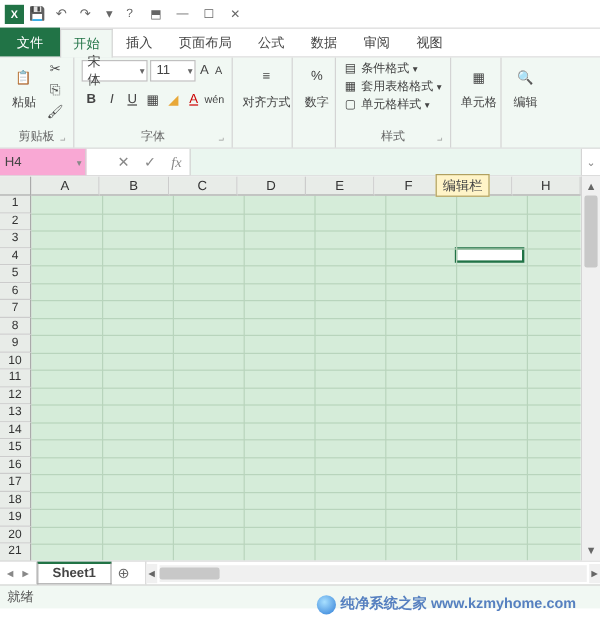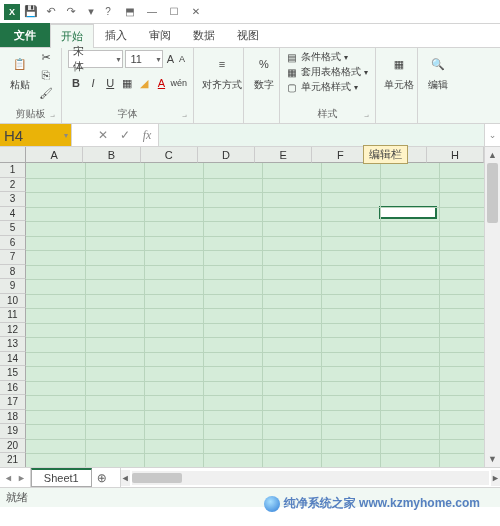--- a/index.html
+++ b/index.html
@@ -9,21 +9,21 @@
 .titlebar { height: 24px; background: #fff; border-bottom: 1px solid #d4d4d4; display: flex; align-items: center; padding: 0 4px; }
 .app-icon { width: 16px; height: 16px; background: #217346; color: #fff; font-size: 9px; font-weight: bold; display: flex; align-items: center; justify-content: center; margin-right: 4px; }
 .qat { display: flex; gap: 6px; align-items: center; }
 .qat-icon { width: 14px; height: 14px; display: flex; align-items: center; justify-content: center; color: #666; }
 .title-text { flex: 1; text-align: center; font-size: 11px; color: #666; }
 .win-controls { display: flex; gap: 2px; align-items: center; }
 .win-btn { width: 20px; height: 18px; display: flex; align-items: center; justify-content: center; color: #666; font-size: 10px; }
 
 
 .ribbon-tabs { height: 24px; background: #fff; display: flex; align-items: flex-end; border-bottom: 1px solid #d4d4d4; }
-.file-tab { background: #217346; color: #fff; padding: 4px 14px; font-size: 11px; height: 24px; display: flex; align-items: center; font-weight: bold; }
+.file-tab { background: #217346; color: #fff; padding: 4px 14px; font-size: 11px; height: 24px; display: flex; align-items: center; }
 .tab { padding: 4px 10px; font-size: 11px; color: #444; height: 24px; display: flex; align-items: center; border: 1px solid transparent; border-bottom: none; }
 .tab.active { border-color: #d4d4d4; background: #f1f8f3; color: #217346; margin-bottom: -1px; }
 .user-area { margin-left: auto; display: flex; align-items: center; gap: 4px; padding-right: 6px; }
 .user-name { font-size: 11px; color: #444; }
 .user-avatar { width: 20px; height: 20px; background: #8b9dc3; border-radius: 2px; }
 
 
 .ribbon { height: 76px; background: #f1f8f3; border-bottom: 1px solid #d4d4d4; display: flex; }
 .group { border-right: 1px solid #d4d4d4; padding: 2px 6px 0 6px; display: flex; flex-direction: column; justify-content: space-between; }
 .group-body { display: flex; align-items: flex-start; gap: 4px; flex: 1; }
@@ -40,21 +40,21 @@
 .font-select.size { width: 30px; }
 .font-select::after { content: "▾"; position: absolute; right: 2px; font-size: 8px; color: #666; }
 .font-btns { display: flex; gap: 1px; }
 .font-btn { width: 18px; height: 18px; display: flex; align-items: center; justify-content: center; font-size: 11px; color: #444; }
 .style-list { display: flex; flex-direction: column; gap: 1px; font-size: 10px; }
 .style-item { display: flex; align-items: center; gap: 3px; white-space: nowrap; }
 .style-icon { width: 12px; height: 12px; display: flex; align-items: center; justify-content: center; }
 
 
 .formula-bar { height: 23px; background: #fff; border-bottom: 1px solid #d4d4d4; display: flex; align-items: stretch; }
-.name-box { width: 72px; border-right: 1px solid #d4d4d4; display: flex; align-items: center; padding: 0 4px; background: #eab308; font-size: 15px; position: relative; }
+.name-box { width: 72px; border-right: 1px solid #d4d4d4; display: flex; align-items: center; padding: 0 4px; background: #f9a8d4; font-size: 11px; position: relative; }
 .name-box::after { content: "▾"; position: absolute; right: 3px; font-size: 8px; color: #888; }
 .fb-sep { width: 20px; }
 .fb-btn { width: 22px; display: flex; align-items: center; justify-content: center; color: #888; font-size: 12px; border-right: 0; }
 .fb-fx { font-style: italic; font-family: serif; }
 .fb-input { flex: 1; background: #eaf6ef; border-left: 1px solid #d4d4d4; }
 .fb-expand { width: 16px; display: flex; align-items: center; justify-content: center; color: #888; font-size: 9px; border-left: 1px solid #d4d4d4; }
 
 
 .tooltip { position: absolute; top: 145px; left: 363px; background: #fff4c8; border: 1px solid #b0a060; padding: 1px 5px; font-size: 11px; z-index: 10; }
 
@@ -73,21 +73,21 @@
 .vscroll { width: 16px; background: #f0f0f0; border-left: 1px solid #d4d4d4; display: flex; flex-direction: column; }
 .scroll-btn { height: 16px; display: flex; align-items: center; justify-content: center; font-size: 9px; color: #666; background: #f0f0f0; }
 .scroll-track { flex: 1; position: relative; }
 .scroll-thumb { position: absolute; left: 2px; right: 2px; background: #c8c8c8; border-radius: 2px; }
 
 
 .sheet-bar { height: 20px; background: #fff; border-top: 1px solid #d4d4d4; display: flex; align-items: stretch; }
 .sheet-nav { display: flex; align-items: center; padding: 0 4px; gap: 4px; border-right: 1px solid #d4d4d4; }
 .sheet-nav-btn { font-size: 9px; color: #888; }
 .sheet-tabs { display: flex; align-items: flex-end; }
-.sheet-tab { padding: 2px 12px; background: #fff; border: 1px solid #aaa; border-top: 2px solid #217346; font-size: 11px; margin-top: -1px; }
+.sheet-tab { padding: 2px 12px; background: #fff; border: 1px solid #aaa; border-top: 2px solid #217346; font-size: 11px; margin-top: -1px; font-weight: bold; }
 .sheet-add { width: 20px; display: flex; align-items: center; justify-content: center; color: #666; font-size: 12px; }
 .hscroll-area { flex: 1; display: flex; align-items: center; border-left: 1px solid #d4d4d4; margin-left: 8px; }
 .hscroll-track { flex: 1; height: 14px; background: #f0f0f0; position: relative; margin: 0 2px; }
 .hscroll-thumb { position: absolute; top: 2px; bottom: 2px; background: #c8c8c8; border-radius: 2px; }
 
 
 .status-bar { height: 20px; background: #f1f8f3; border-top: 1px solid #d4d4d4; display: flex; align-items: center; padding: 0 6px; font-size: 11px; color: #555; justify-content: center; }
 .status-left { flex: 1; }
 
 
@@ -111,22 +111,24 @@
     <span class="win-btn">—</span>
     <span class="win-btn">☐</span>
     <span class="win-btn">✕</span>
   </div>
 </div>
 
 <div class="ribbon-tabs">
   <div class="file-tab">文件</div>
   <div class="tab active">开始</div>
   <div class="tab">插入</div>
+  <div class="tab">页面布局</div>
+  <div class="tab">公式</div>
+  <div class="tab">数据</div>
   <div class="tab">审阅</div>
-  <div class="tab">数据</div>
   <div class="tab">视图</div>
 </div>
 
 <div class="ribbon">
   <div class="group" style="width:62px">
     <div class="group-body">
       <div class="big-btn">
         <div class="big-btn-icon">📋</div>
         <div class="big-btn-label">粘贴</div>
       </div>

